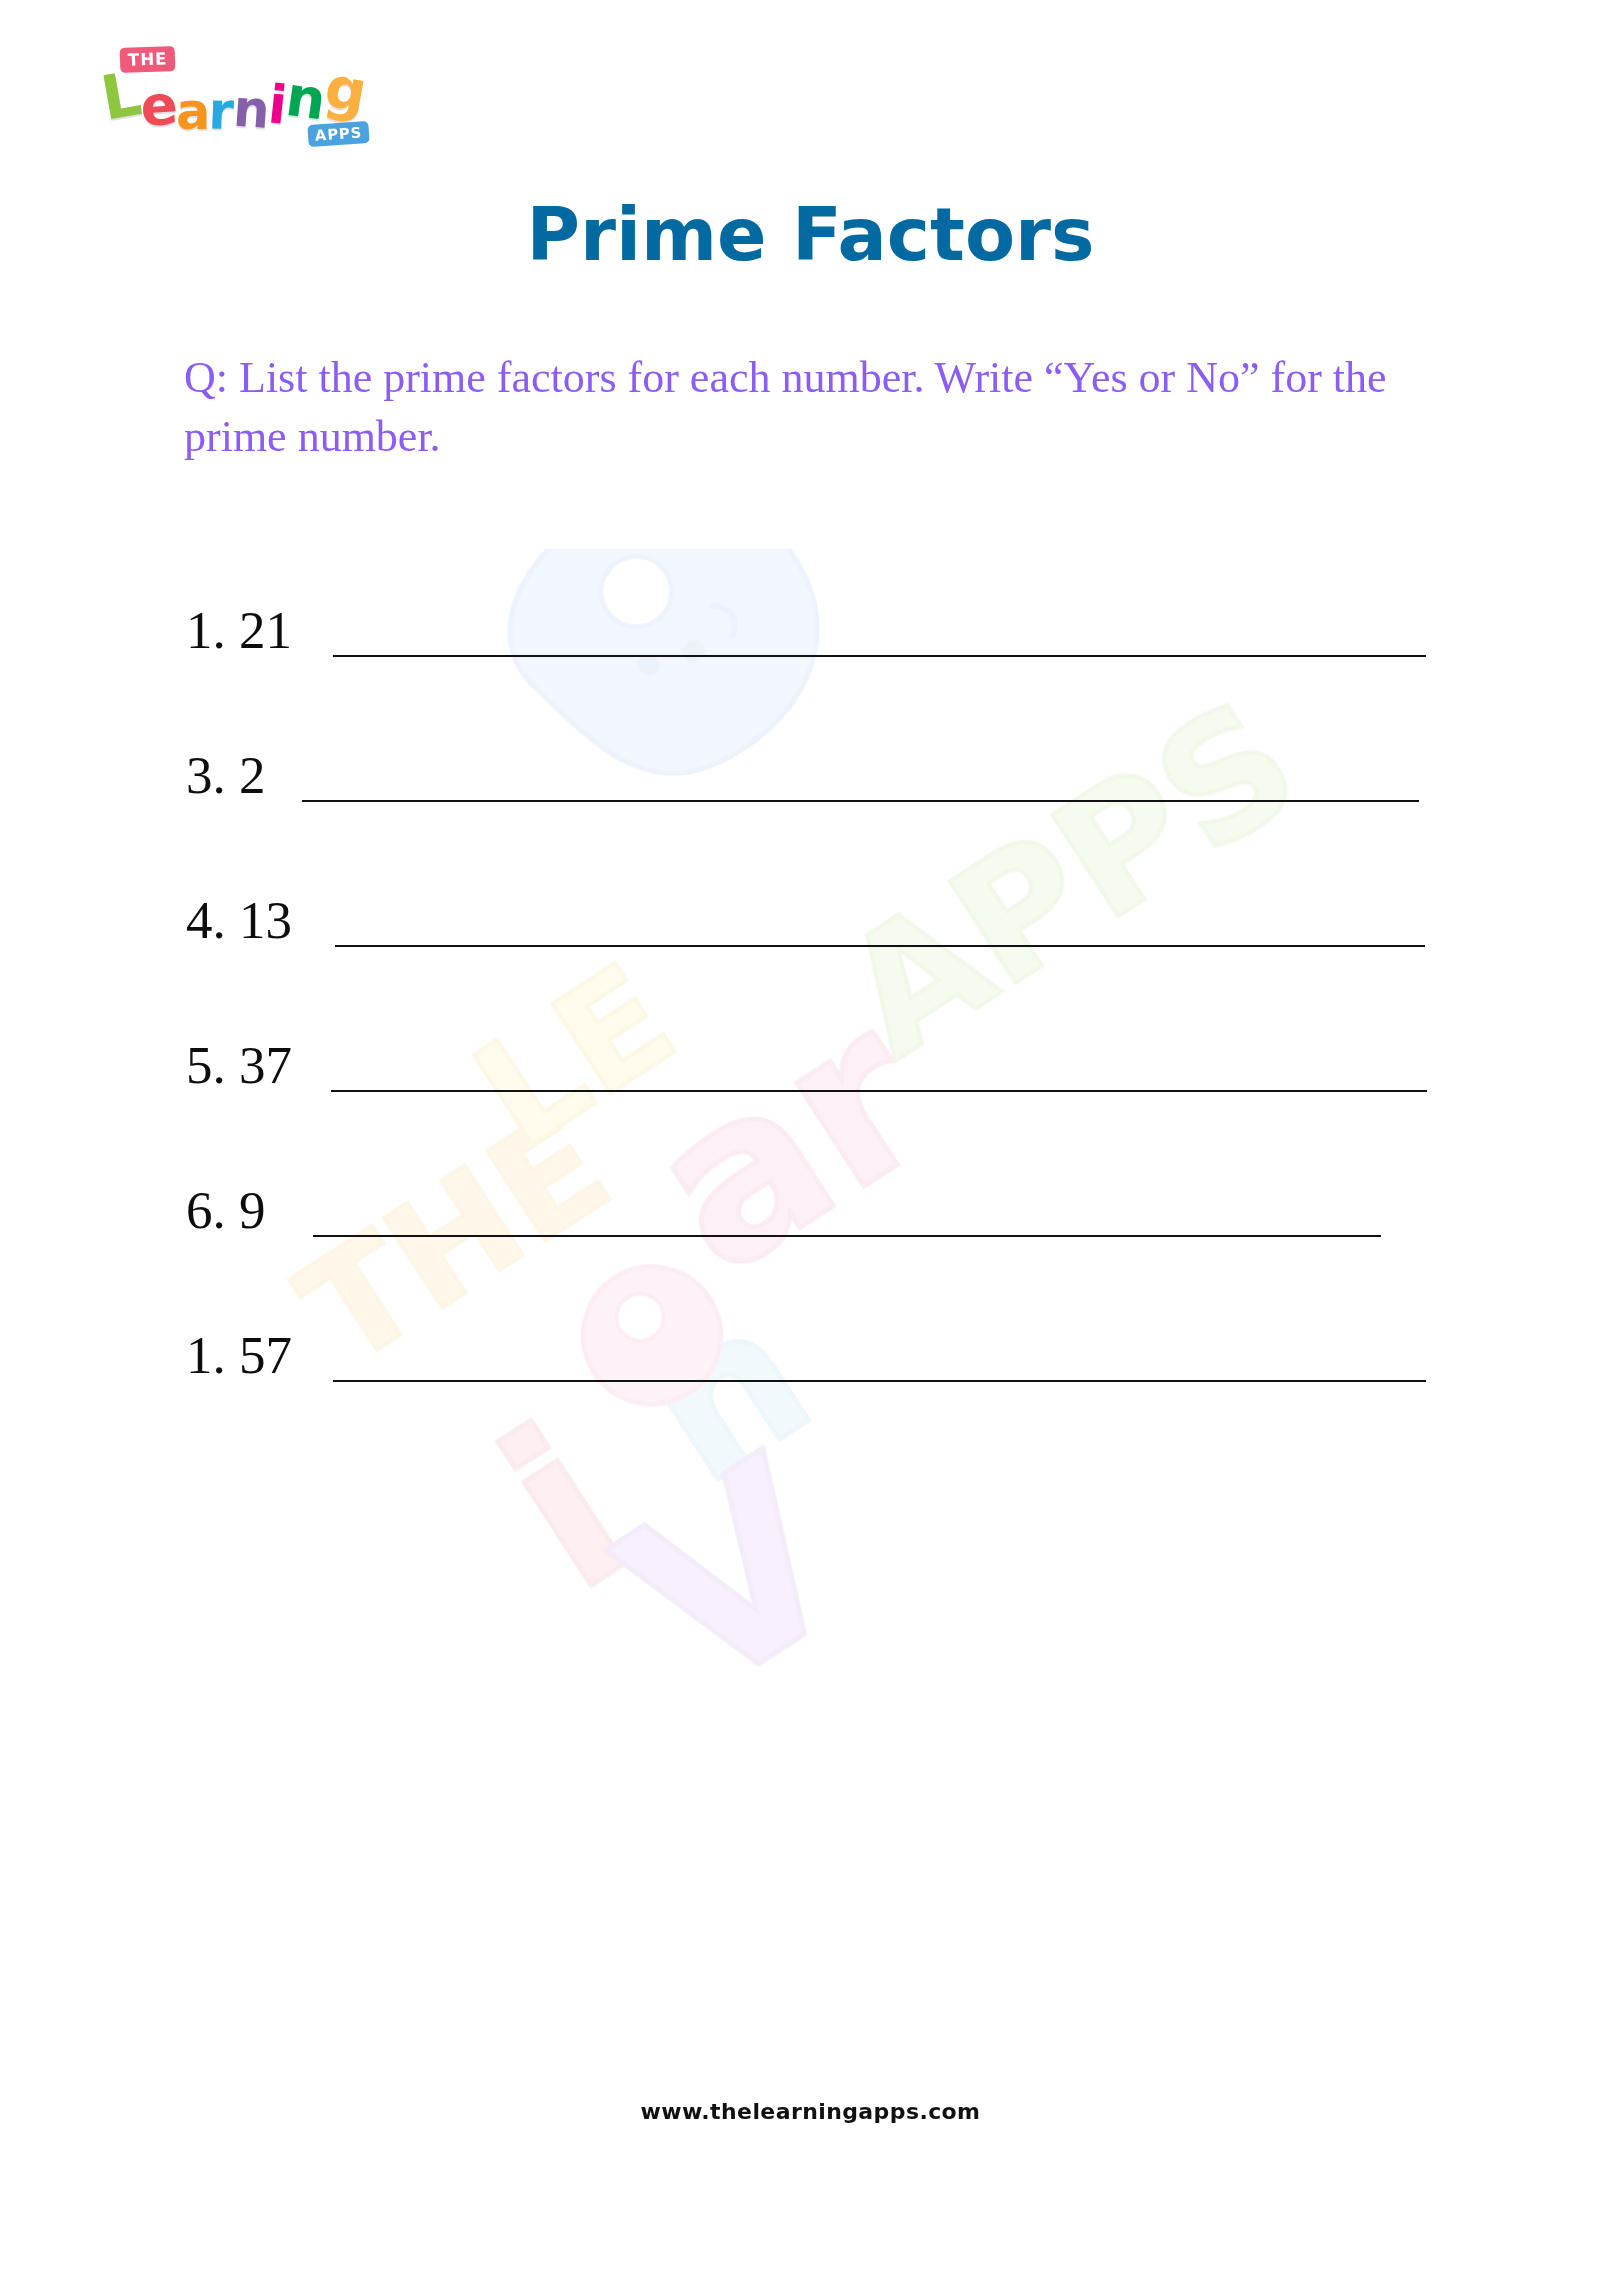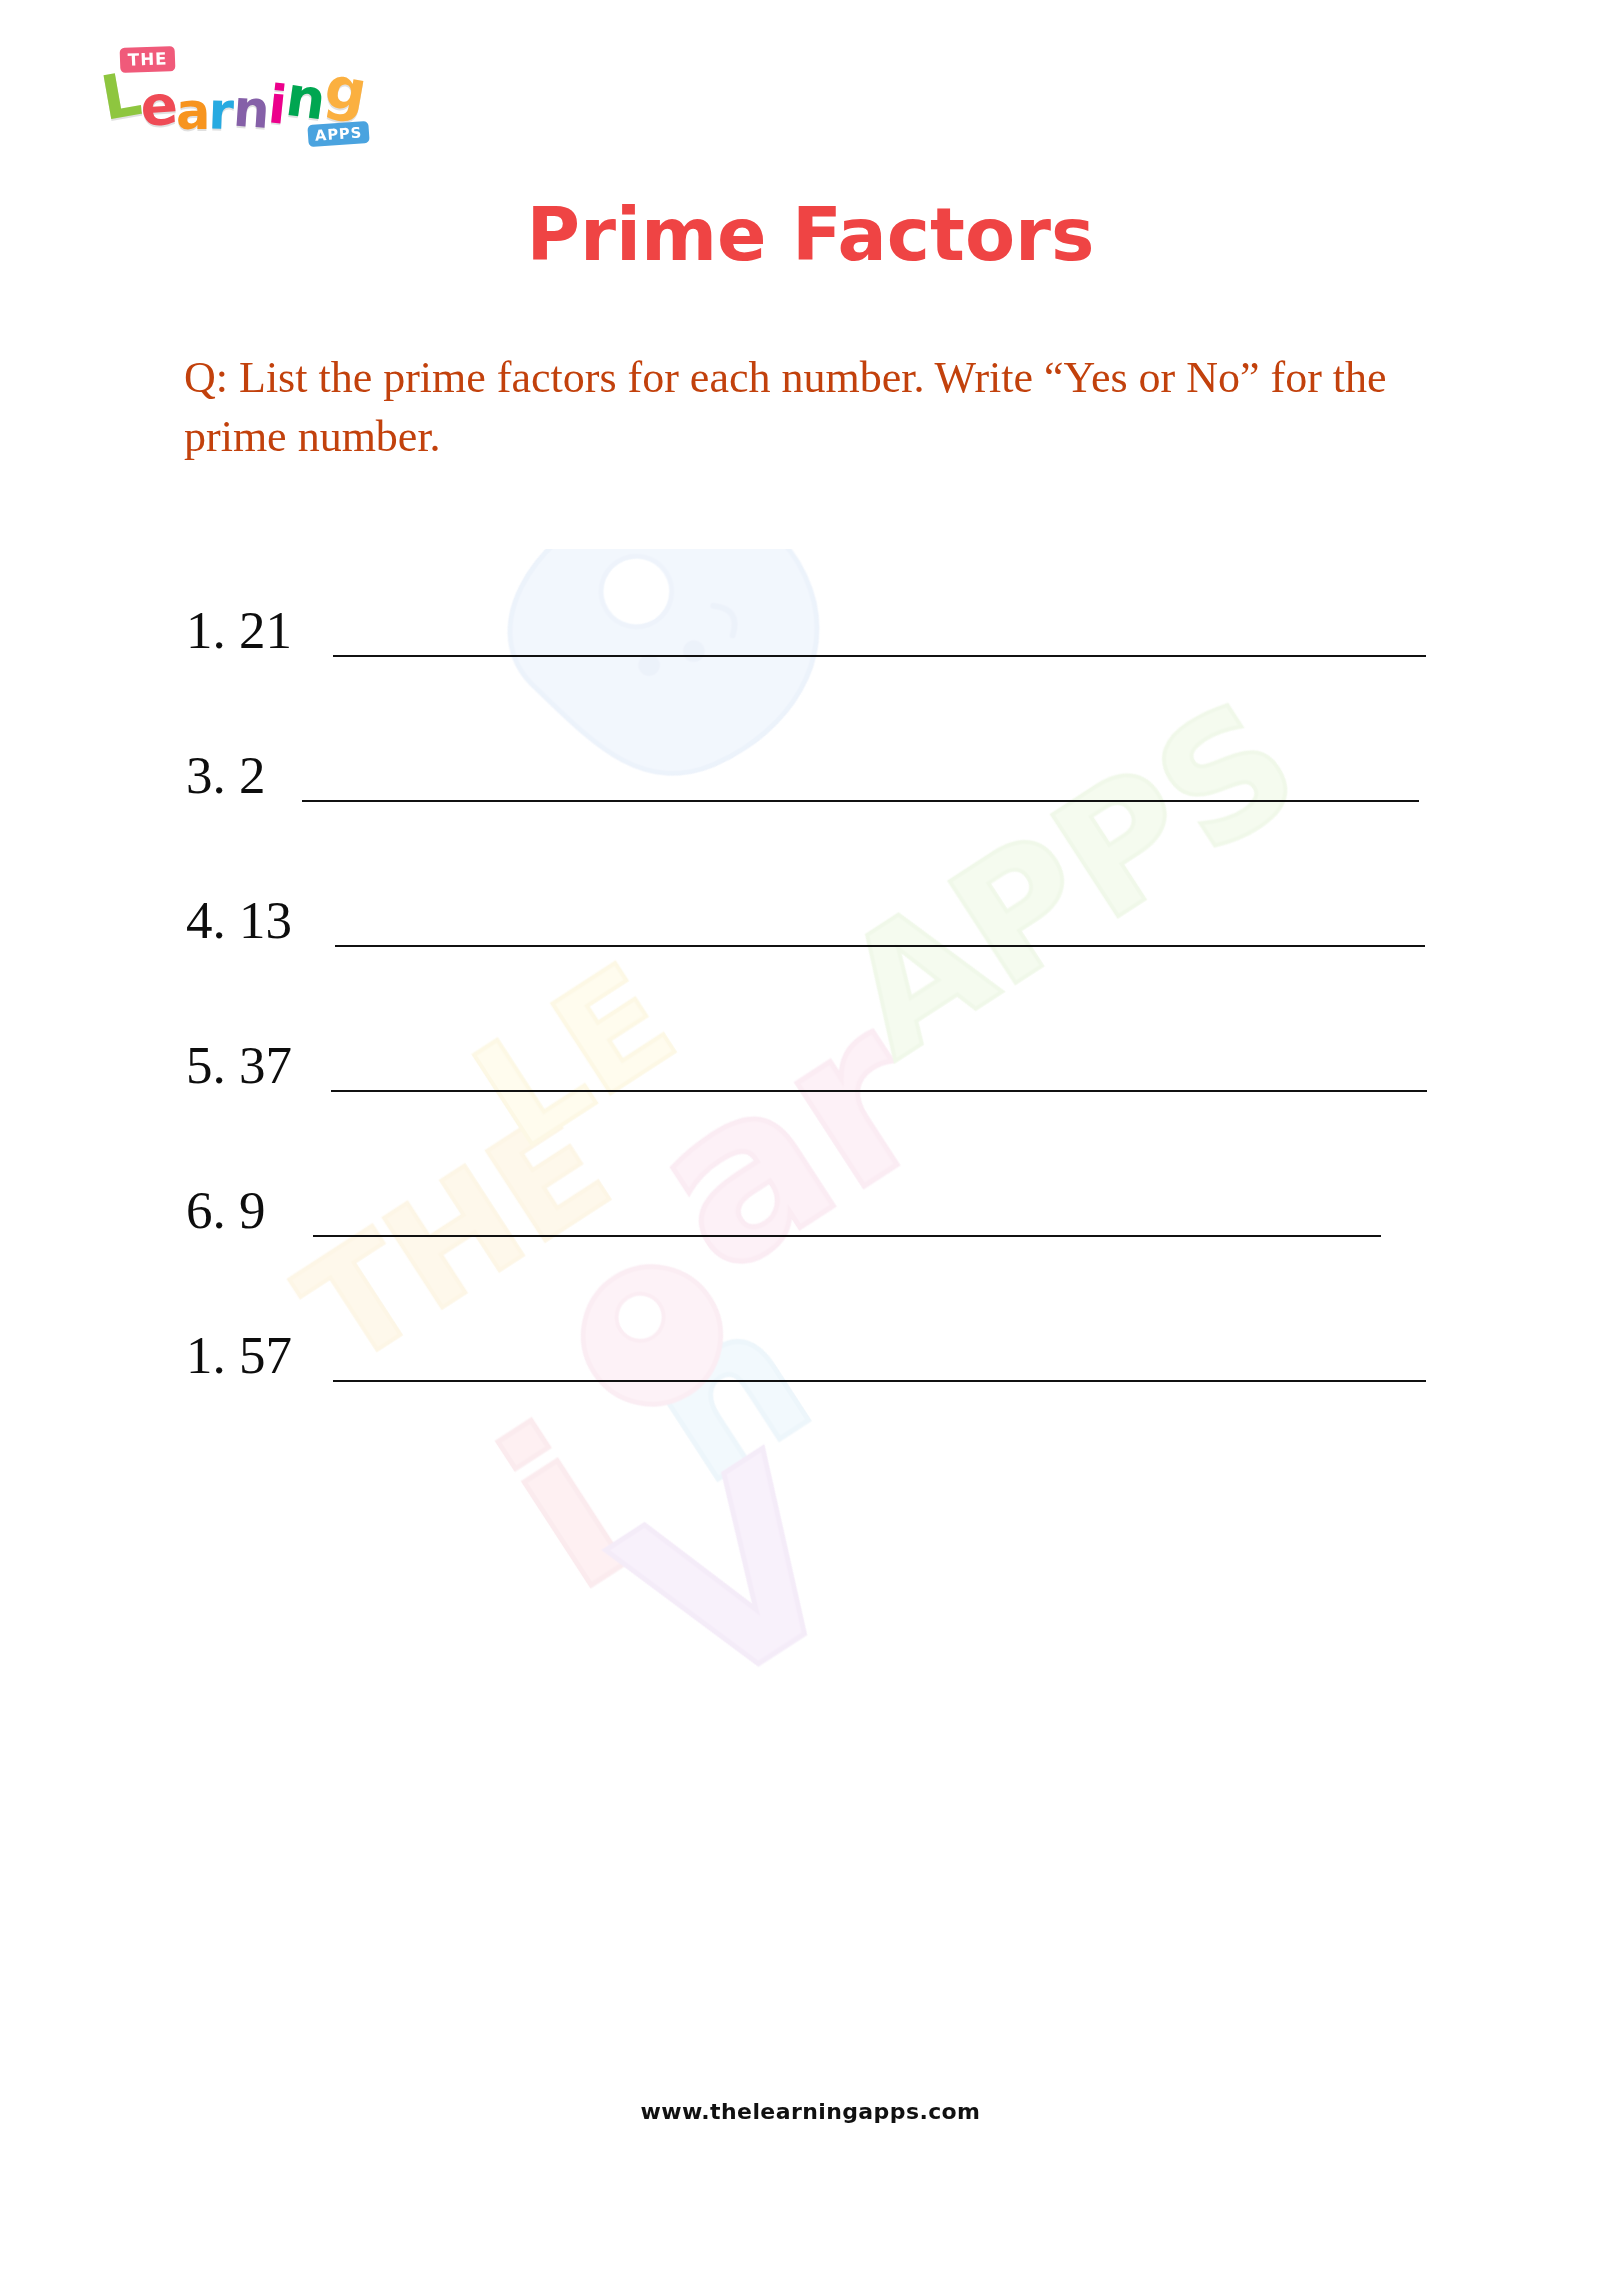--- a/index.html
+++ b/index.html
@@ -97,34 +97,34 @@
   
   .title {
     position: absolute;
     top: 192px;
     left: 0;
     width: 100%;
     text-align: center;
     font-family: "DejaVu Sans", sans-serif;
     font-weight: bold;
     font-size: 73px;
-    color: #ef4444;
+    color: #0369a1;
     letter-spacing: 0px;
   }
 
   
   .prompt {
     position: absolute;
     left: 184px;
     top: 349px;
     width: 1206px;
     font-family: "Liberation Serif", serif;
     font-size: 44px;
     line-height: 1.33;
-    color: #c2410c;
+    color: #8b5cf6;
   }
 
   
   .questions {
     position: absolute;
     left: 186px;
     top: 600px;
     width: 1245px;
   }
   .q-row {

